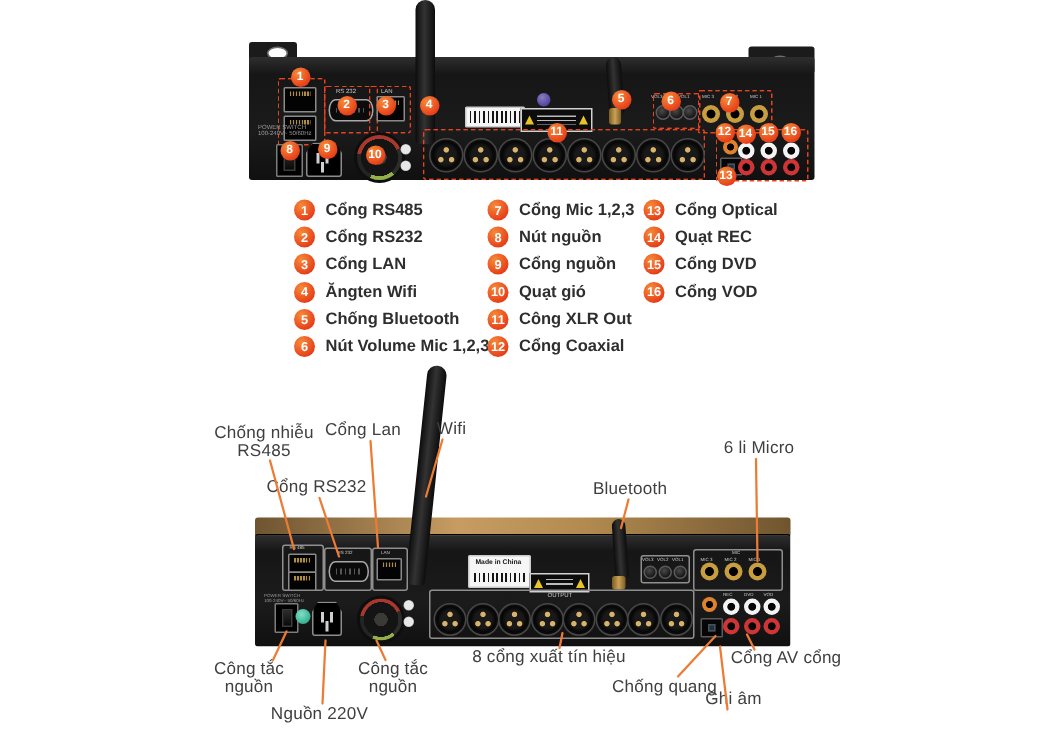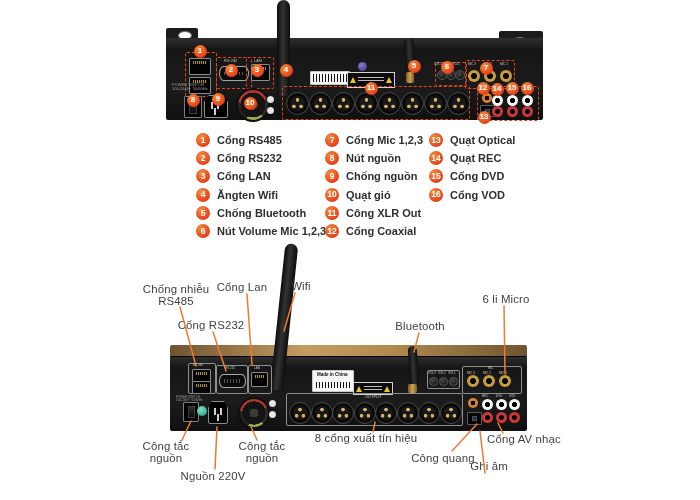--- a/index.html
+++ b/index.html
@@ -194,39 +194,39 @@
       <div class="legend-row">
         <span class="badge">7</span>
         <span class="legend-label">Cổng Mic 1,2,3</span>
       </div>
       <div class="legend-row">
         <span class="badge">8</span>
         <span class="legend-label">Nút nguồn</span>
       </div>
       <div class="legend-row">
         <span class="badge">9</span>
-        <span class="legend-label">Chống nguồn</span>
+        <span class="legend-label">Cổng nguồn</span>
       </div>
       <div class="legend-row">
         <span class="badge">10</span>
         <span class="legend-label">Quạt gió</span>
       </div>
       <div class="legend-row">
         <span class="badge">11</span>
         <span class="legend-label">Công XLR Out</span>
       </div>
       <div class="legend-row">
         <span class="badge">12</span>
         <span class="legend-label">Cổng Coaxial</span>
       </div>
     </div>
   <div class="legend-col" id="legend-col-3" style="left:429px;top:133px;">
       <div class="legend-row">
         <span class="badge">13</span>
-        <span class="legend-label">Quạt Optical</span>
+        <span class="legend-label">Cổng Optical</span>
       </div>
       <div class="legend-row">
         <span class="badge">14</span>
         <span class="legend-label">Quạt REC</span>
       </div>
       <div class="legend-row">
         <span class="badge">15</span>
         <span class="legend-label">Cổng DVD</span>
       </div>
       <div class="legend-row">
@@ -361,21 +361,21 @@
     <span>Nguồn 220V</span>
   </div>
   <div class="callout" style="left:262px;top:441px;">
     <span>Công tắc</span>
       <span>nguồn</span>
   </div>
   <div class="callout" style="left:366px;top:433px;">
     <span>8 cổng xuất tín hiệu</span>
   </div>
   <div class="callout" style="left:443px;top:453px;">
-    <span>Công quang</span>
+    <span>Chống quang</span>
   </div>
   <div class="callout" style="left:489px;top:461px;">
     <span>Ghi âm</span>
   </div>
   <div class="callout" style="left:524px;top:434px;">
-    <span>Cổng AV nhạc</span>
+    <span>Cổng AV cổng</span>
   </div>
 </div>
 
 </body></html>

